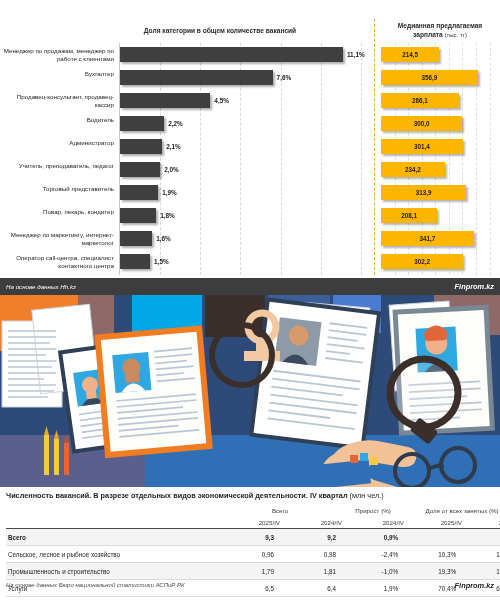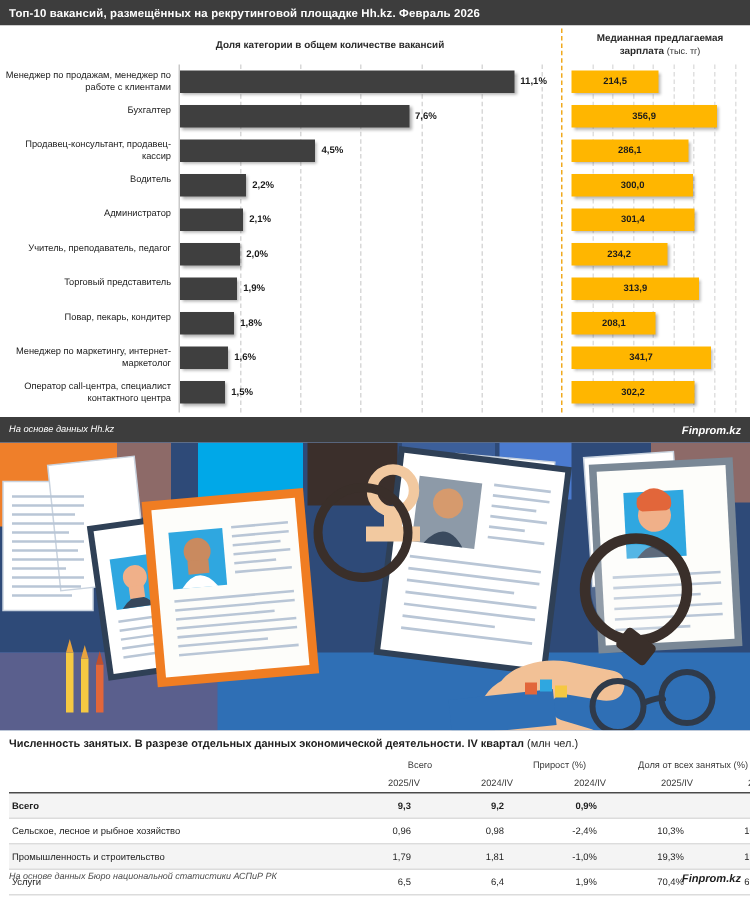--- a/index.html
+++ b/index.html
@@ -132,23 +132,20 @@
     display:flex;align-items:center;justify-content:space-between;
   }
   .tbl-foot .fl{font-size:6px;font-style:italic;color:#4a4a4a;}
   .tbl-foot .fr{font-size:7.4px;font-style:italic;font-weight:bold;color:#1d1d1d;}
 </style>
 </head>
 <body>
 
 <div class="page">
 
-  <div class="topbar">
-    <span class="topbar-title">Топ-10 вакансий, размещённых на рекрутинговой площадке Hh.kz. Февраль 2026</span>
-  </div>
 
   <div class="chart-region">
 
     <div class="col-head col-head-left">Доля категории в общем количестве вакансий</div>
 
     <div class="col-head col-head-right">
       <span>Медианная предлагаемая</span><br>
       <span>зарплата</span>
       <span class="unit">(тыс. тг)</span>
     </div>
@@ -431,21 +428,21 @@
           <rect x="350" y="160" width="8" height="8" fill="#e2663a"></rect>
           <rect x="360" y="158" width="8" height="8" fill="#2fa7e0"></rect>
           <rect x="370" y="162" width="8" height="8" fill="#f5c842"></rect>
         </g>
       </g>
     </svg>
   </div>
 
   <div class="tablebar">
     <span class="tablebar-title">
-      <span>Численность занятых. В разрезе отдельных данных экономической деятельности. IV квартал</span>
+      <span>Численность вакансий. В разрезе отдельных видов экономической деятельности. IV квартал</span>
       <span class="u">(млн чел.)</span>
     </span>
   </div>
 
   <div class="tbl-wrap">
     <table class="stat">
       <colgroup>
         <col style="width:212px">
           <col style="width:62px">
           <col style="width:62px">

